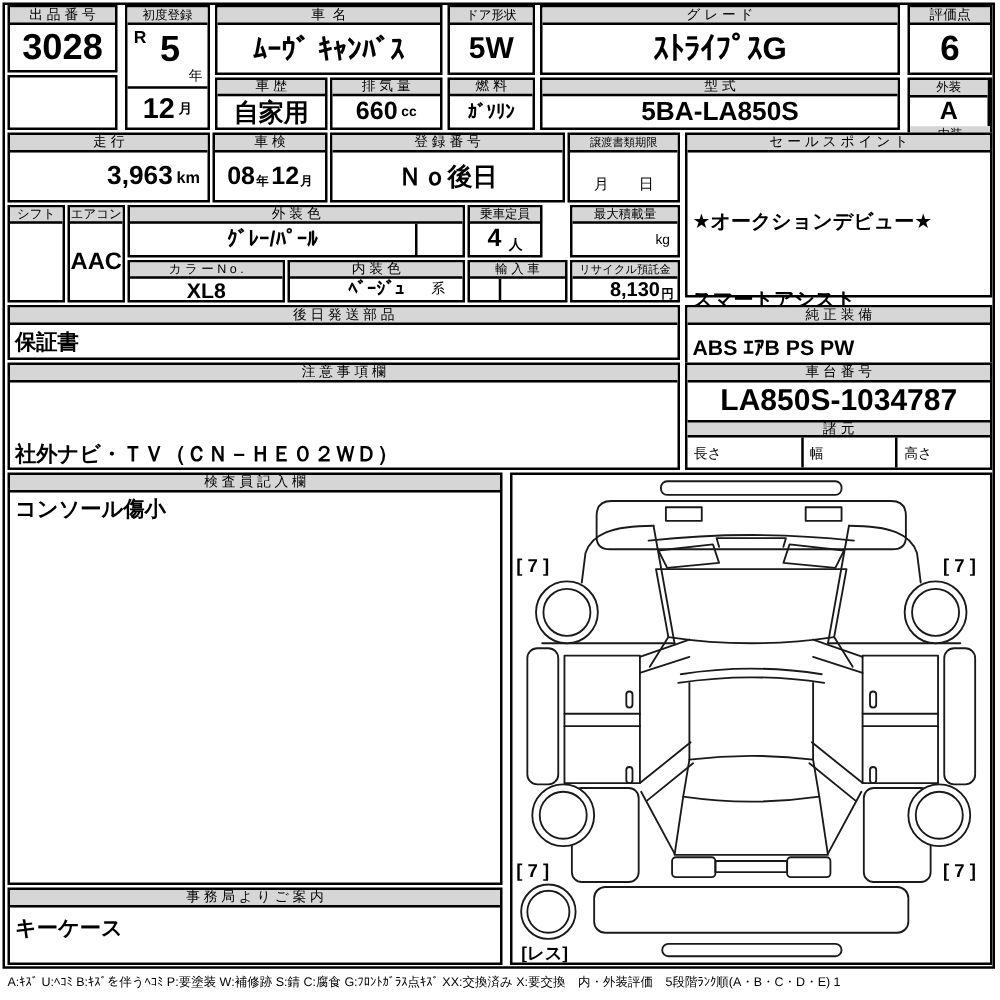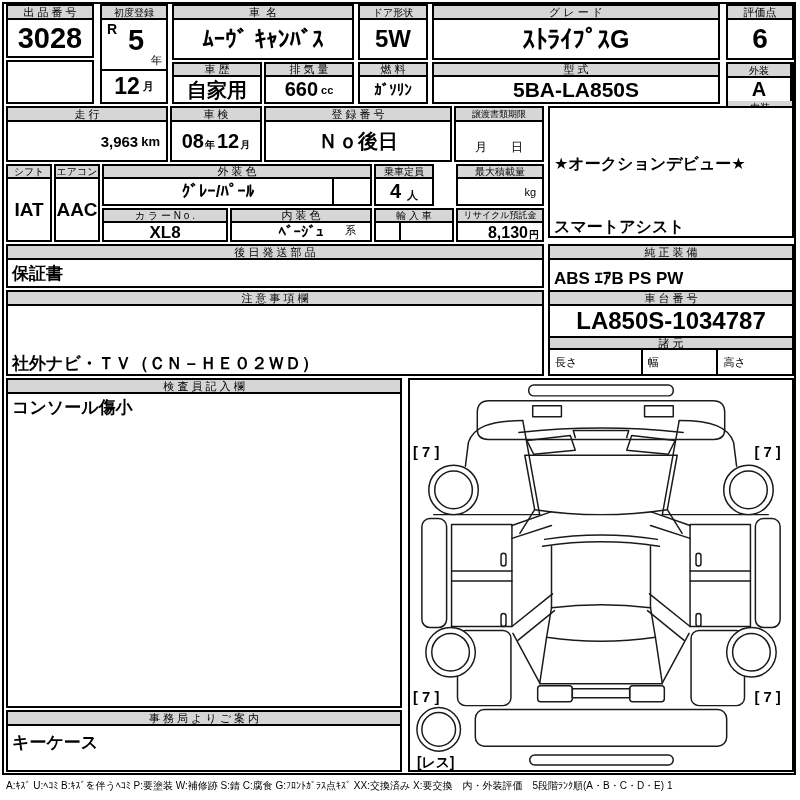--- a/index.html
+++ b/index.html
@@ -99,21 +99,21 @@
   </div>
   <div style="flex:1;display:flex;flex-direction:column">
     <div class="hd s">内装</div>
     <div class="val" style="font-size:20px">A</div>
   </div>
 </div>
 
 <div class="box" style="left:6px;top:106px;width:162px;height:56px">
   <div class="hd">走 行</div>
   <div class="val right">
-    <span style="font-size:15px">3,963</span>
+    <span style="font-size:21px">3,963</span>
     <span class="unit" style="font-size:13px">km</span>
   </div>
 </div>
 <div class="box" style="left:170px;top:106px;width:92px;height:56px">
   <div class="hd">車 検</div>
   <div class="val">
     <span style="font-size:20px">08</span>
     <span style="font-size:10px;margin:8px 2px 0 1px">年</span>
     <span style="font-size:20px">12</span>
     <span style="font-size:10px;margin:8px 0 0 1px">月</span>
@@ -122,32 +122,32 @@
 <div class="box" style="left:264px;top:106px;width:188px;height:56px">
   <div class="hd">登 録 番 号</div>
   <div class="val" style="font-size:20px">Ｎｏ後日</div>
 </div>
 <div class="box" style="left:454px;top:106px;width:90px;height:56px">
   <div class="hd xs">譲渡書類期限</div>
   <div class="val" style="align-items:flex-end;padding-bottom:4px;font-size:12px;font-weight:normal">月　　日</div>
 </div>
 
 <div class="box" style="left:548px;top:106px;width:246px;height:132px">
+  <div class="hd">セ ー ル ス ポ イ ン ト</div>
   <div class="lines">
     <div>★オークションデビュー★</div>
     <div>スマートアシスト</div>
     <div>両側パワースライドドア</div>
     <div>ＬＥＤヘッドランプ</div>
     <div>スマートキー</div>
   </div>
 </div>
 
 <div class="box" style="left:6px;top:164px;width:46px;height:78px">
   <div class="hd s" style="height:13px">シフト</div>
-  <div class="val" style="font-size:19px">IAT</div>
 </div>
 <div class="box" style="left:54px;top:164px;width:46px;height:78px">
   <div class="hd s" style="height:13px">エアコン</div>
   <div class="val" style="font-size:19px">AAC</div>
 </div>
 <div class="box" style="left:102px;top:164px;width:270px;height:42px">
   <div class="hd" style="height:13px">外 装 色</div>
   <div style="flex:1;display:flex">
     <div class="val" style="font-size:17px">ｸﾞﾚｰ/ﾊﾟｰﾙ</div>
     <div style="width:38px;border-left:2px solid #000"></div>

